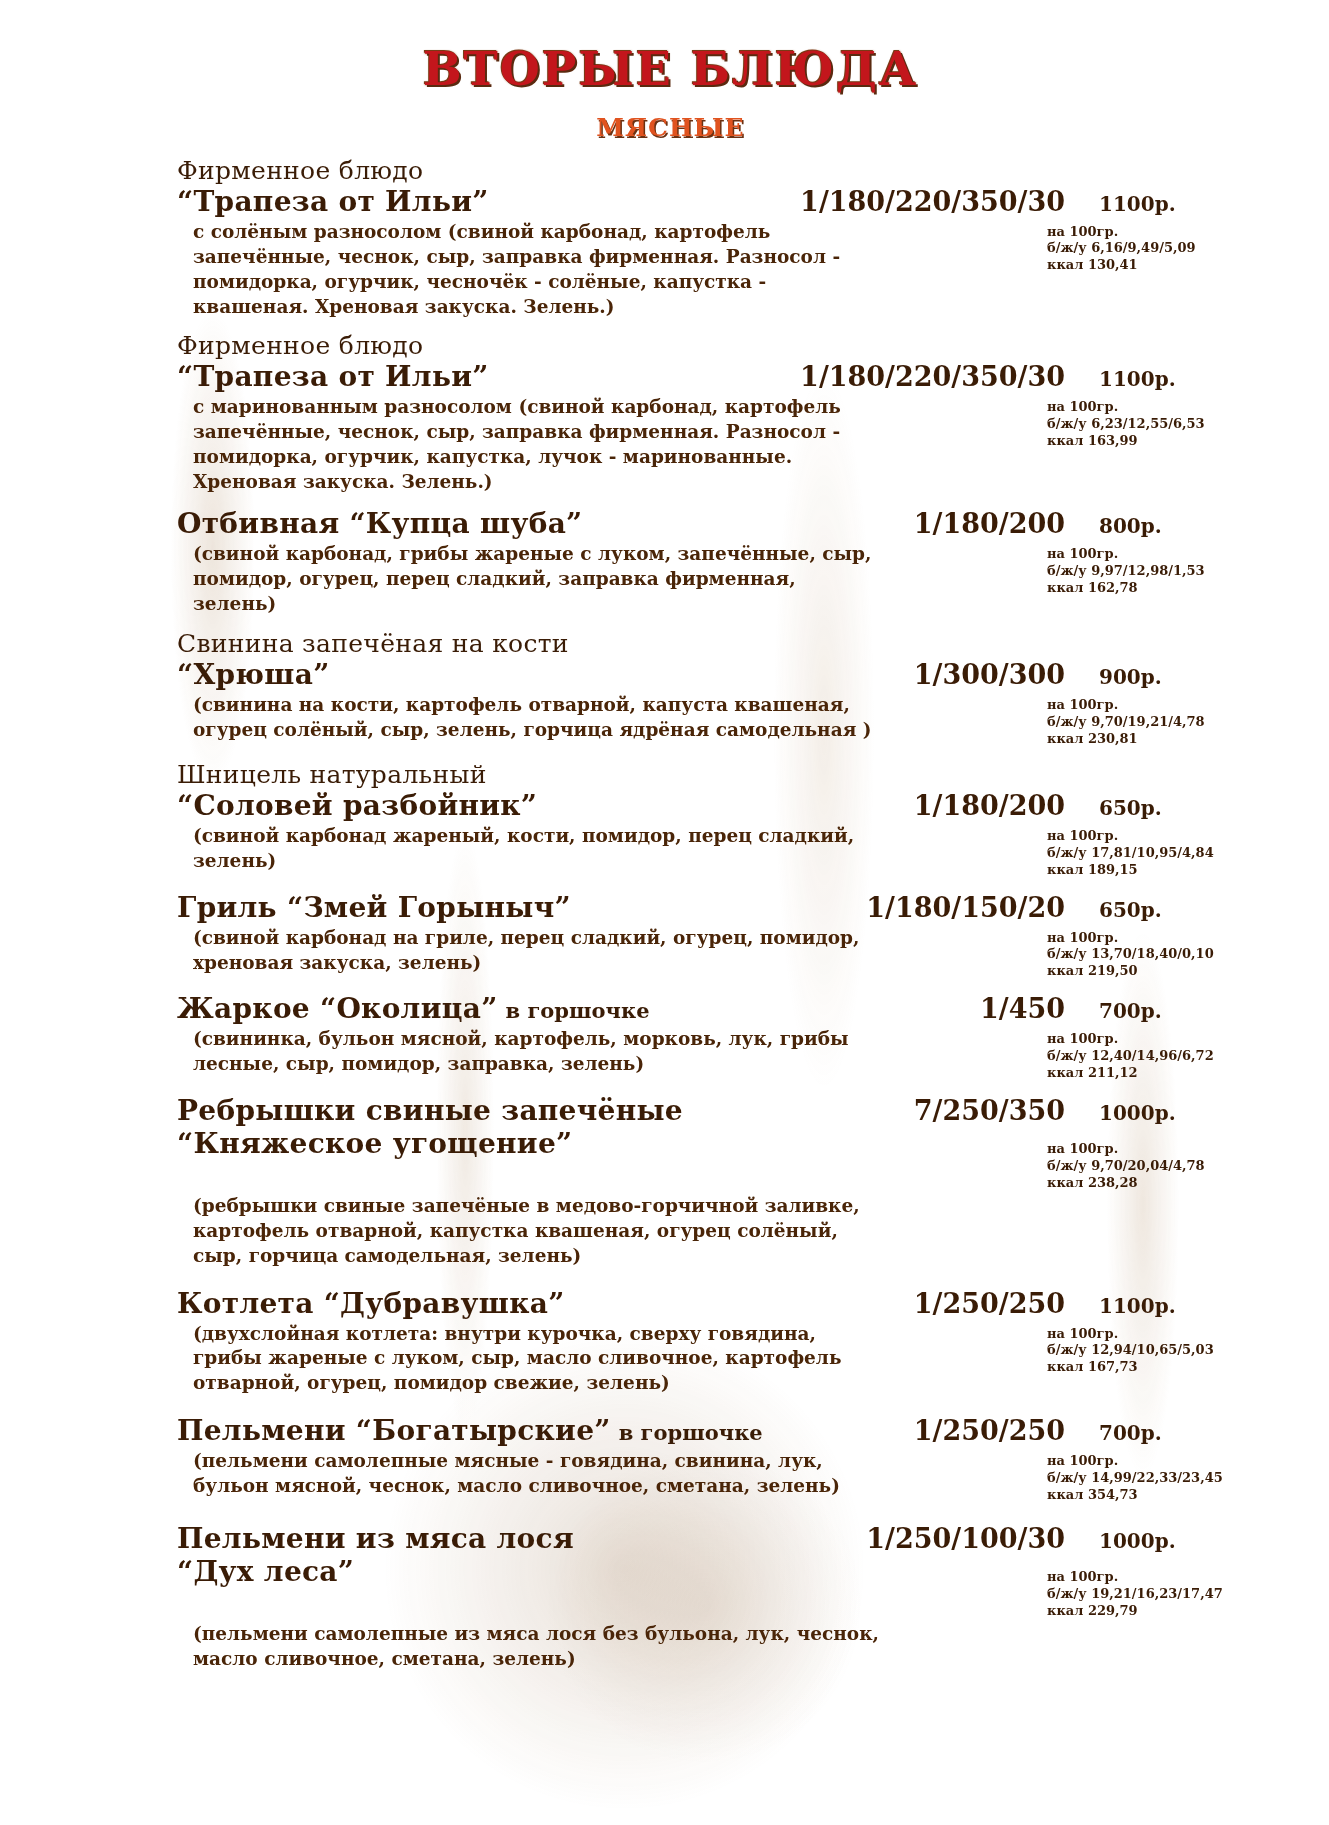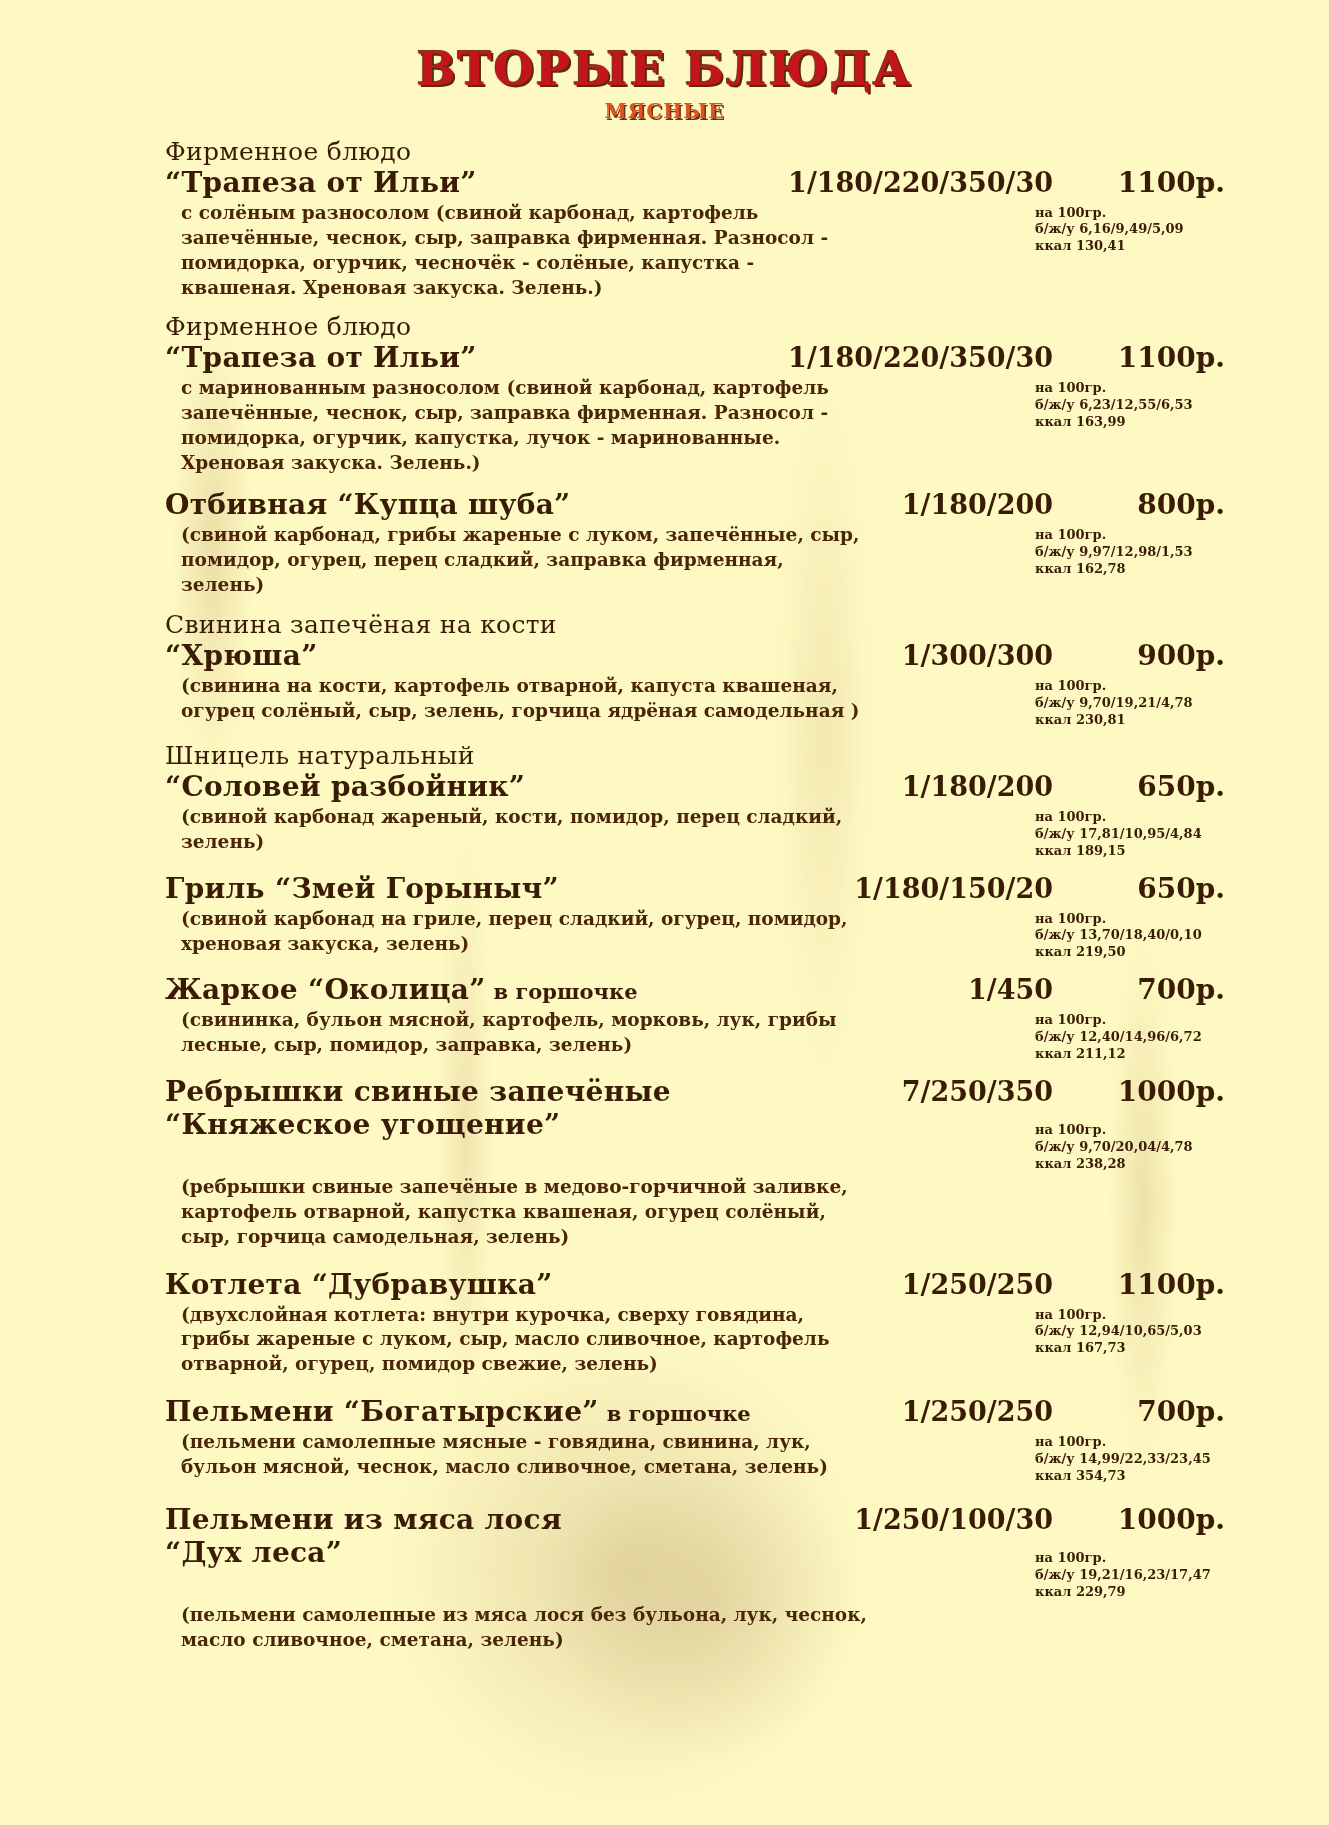--- a/index.html
+++ b/index.html
@@ -26,22 +26,23 @@
          rgba(186,137,78,0.00) 3px,
          rgba(255,235,190,0.16) 7px,
          rgba(186,137,78,0.00) 12px,
          rgba(186,137,78,0.13) 18px),
       repeating-linear-gradient(91deg,
          rgba(150,104,52,0.10) 0px,
          rgba(150,104,52,0.00) 26px,
          rgba(233,190,131,0.14) 44px,
          rgba(150,104,52,0.00) 70px),
       linear-gradient(175deg, #f3d8a4 0%, #efcf96 22%, #ecc98c 48%, #e8c established 60%, #e6c185 78%, #dfb574 100%);
-    background-color: #fef9c3;
+    background-color: #ffffff;
     box-sizing: border-box;
+    padding-left: 12px;
   }
   .grain {
     position: absolute;
     inset: 0;
     pointer-events: none;
     background:
       radial-gradient(ellipse 60px 340px at 16% 30%, rgba(150,102,50,0.20), rgba(150,102,50,0) 70%),
       radial-gradient(ellipse 40px 420px at 35% 62%, rgba(150,102,50,0.16), rgba(150,102,50,0) 72%),
       radial-gradient(ellipse 70px 500px at 62% 40%, rgba(160,112,60,0.14), rgba(160,112,60,0) 72%),
       radial-gradient(ellipse 50px 380px at 86% 66%, rgba(150,102,50,0.18), rgba(150,102,50,0) 72%),
@@ -77,24 +78,24 @@
     font-size: 31px;
     color: #1f6b2a;
     text-shadow: 1px 1px 0 rgba(90,45,16,0.5);
     margin-top: 12px;
     letter-spacing: 0.5px;
   }
   .section-title {
     text-align: center;
     font-family: "DejaVu Serif", serif;
     font-weight: bold;
-    font-size: 20px;
+    font-size: 25px;
     color: #e0531f;
     text-shadow: 1.5px 1.5px 0 #6b3112;
-    margin-top: 4px;
+    margin-top: 18px;
     letter-spacing: 1px;
   }
   
   .menu {
     margin: 14px 0 0 105px;
     width: 1060px;
   }
   .item { margin-bottom: 2px; }
 
   .dish-line {
@@ -114,23 +115,22 @@
     font-weight: bold;
     margin-left: 8px;
     white-space: nowrap;
   }
   .spacer { flex: 1 1 auto; min-width: 10px; }
   .weight {
     font-size: 27px;
     white-space: nowrap;
   }
   .price {
-    font-size: 28px;
-    white-space: nowrap;
-    text-align: right;
+    font-size: 20px;
+    white-space: nowrap;
     min-width: 138px;
     margin-left: 34px;
   }
   .pretitle {
     font-size: 25px;
     font-family: "DejaVu Serif", serif;
     font-weight: normal;
     color: #3a1c06;
     letter-spacing: 0.3px;
   }

